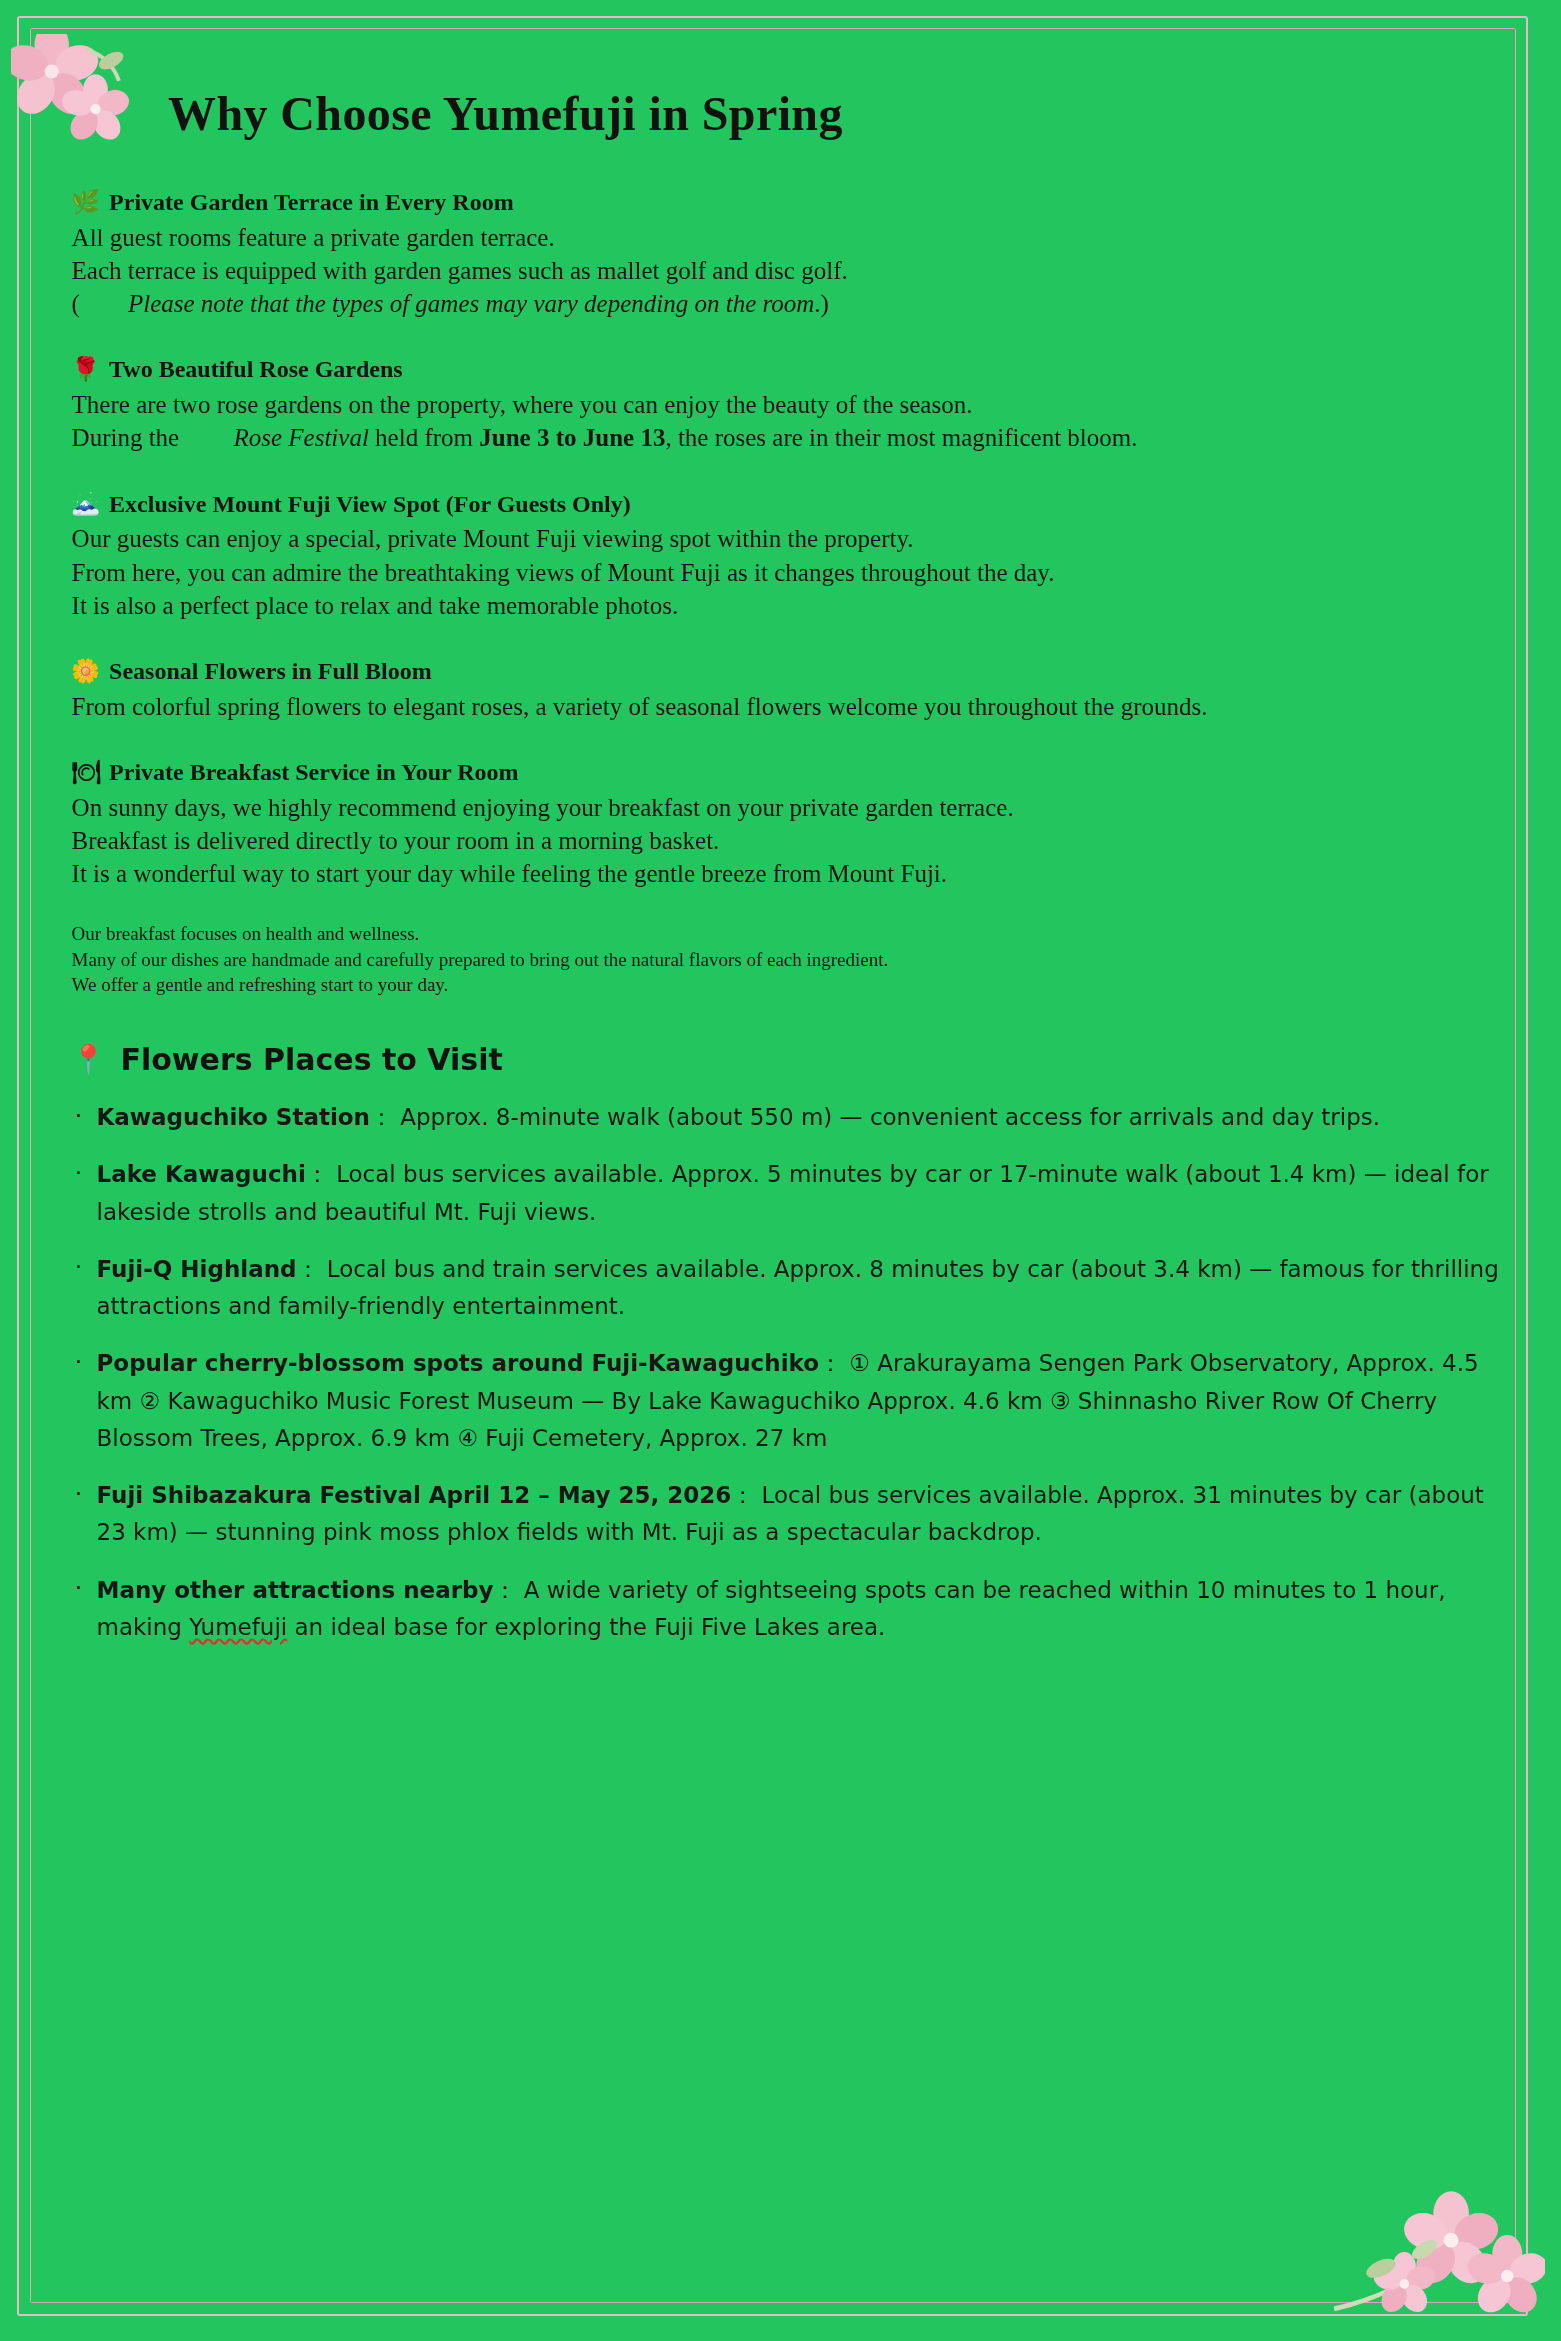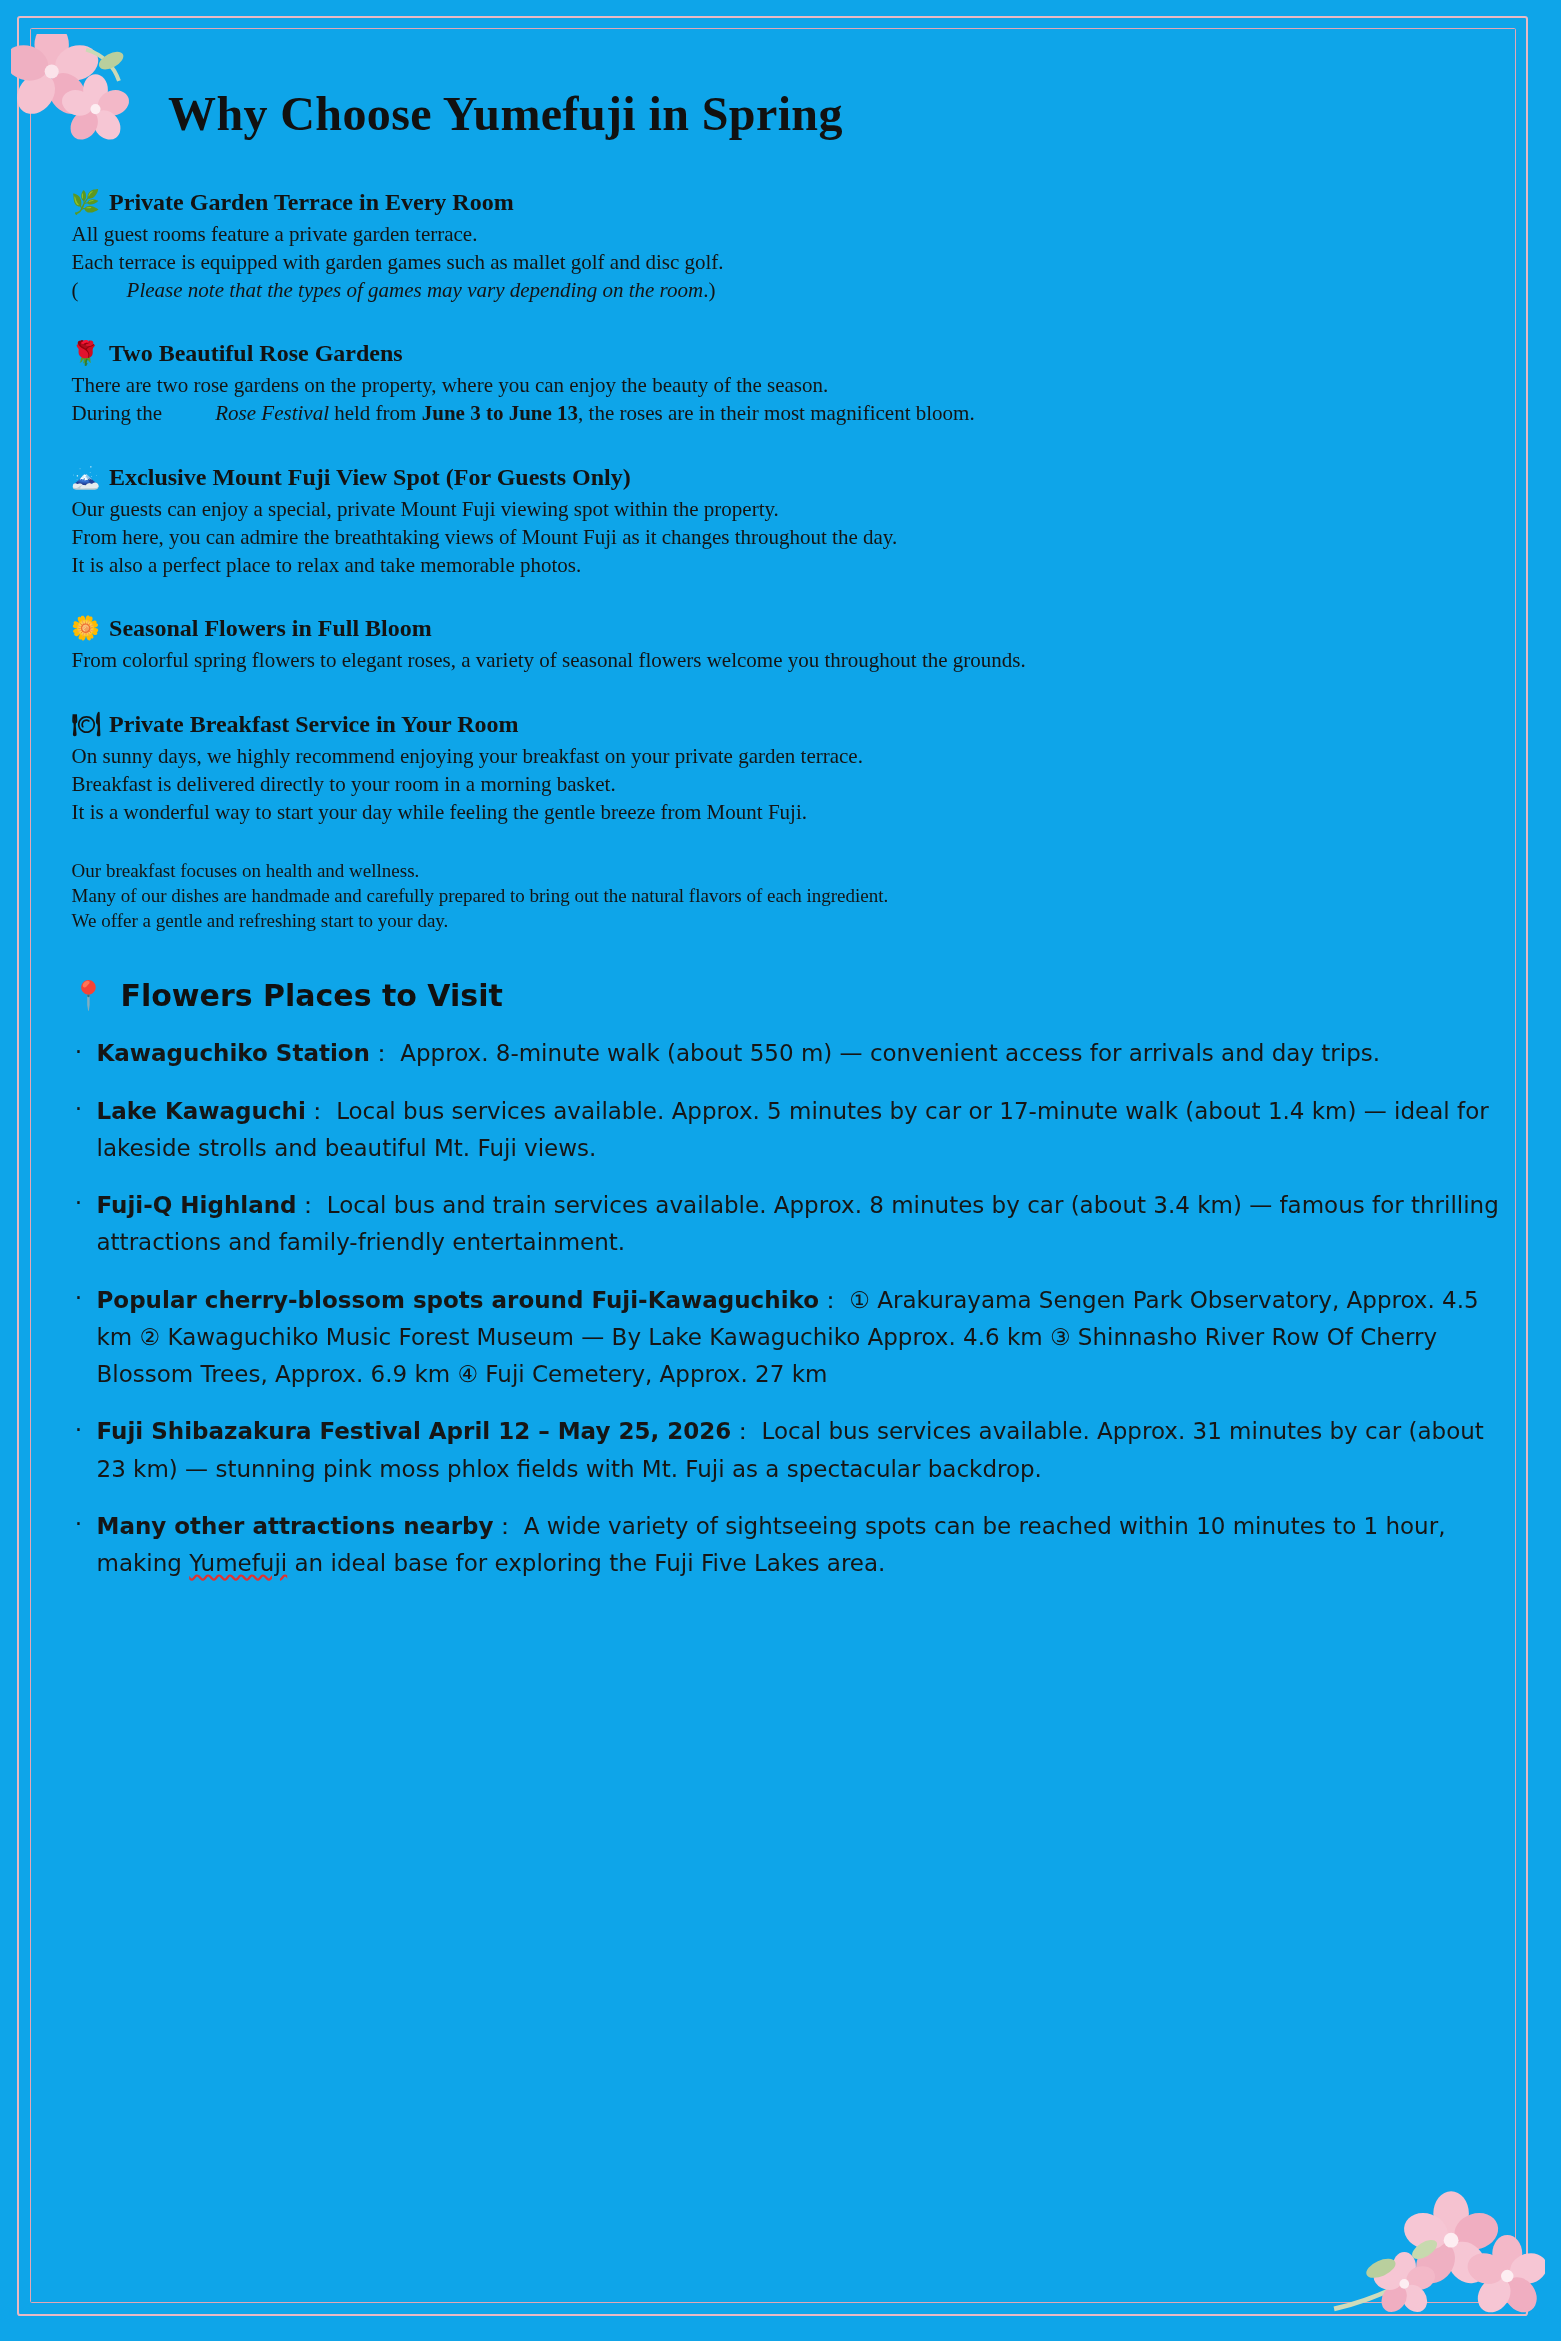--- a/index.html
+++ b/index.html
@@ -15,21 +15,21 @@
     color: #171717;
     overflow: hidden;
   }
 
   
   .page {
     position: absolute;
     left: 0; top: 0;
     width: 1561px;
     height: 2342px;
-    background: #0ea5e9;
+    background: #22c55e;
   }
   .frame-outer {
     position: absolute;
     left: 17px; top: 15.6px;
     width: 1511px;
     height: 2300px;
     border: 2.3px solid #e9b9c4;
     border-radius: 3.1px;
     box-sizing: border-box;
   }
@@ -85,21 +85,21 @@
     padding-left: 1.6px;
   }
   .sec-head .emoji {
     font-size: 23.4px;
     line-height: 1;
     display: inline-block;
     width: 26.5px;
     text-align: center;
   }
   .sec-body {
-    font-size: 21px;
+    font-size: 25px;
     line-height: 1.33;
     color: #141414;
     padding-left: 1.6px;
   }
   .sec-body p { margin: 0; }
   .ital { font-style: italic; margin-left: 48px; }
   .bold { font-weight: 700; }
 
   .plain-block {
     margin-top: 31px;

